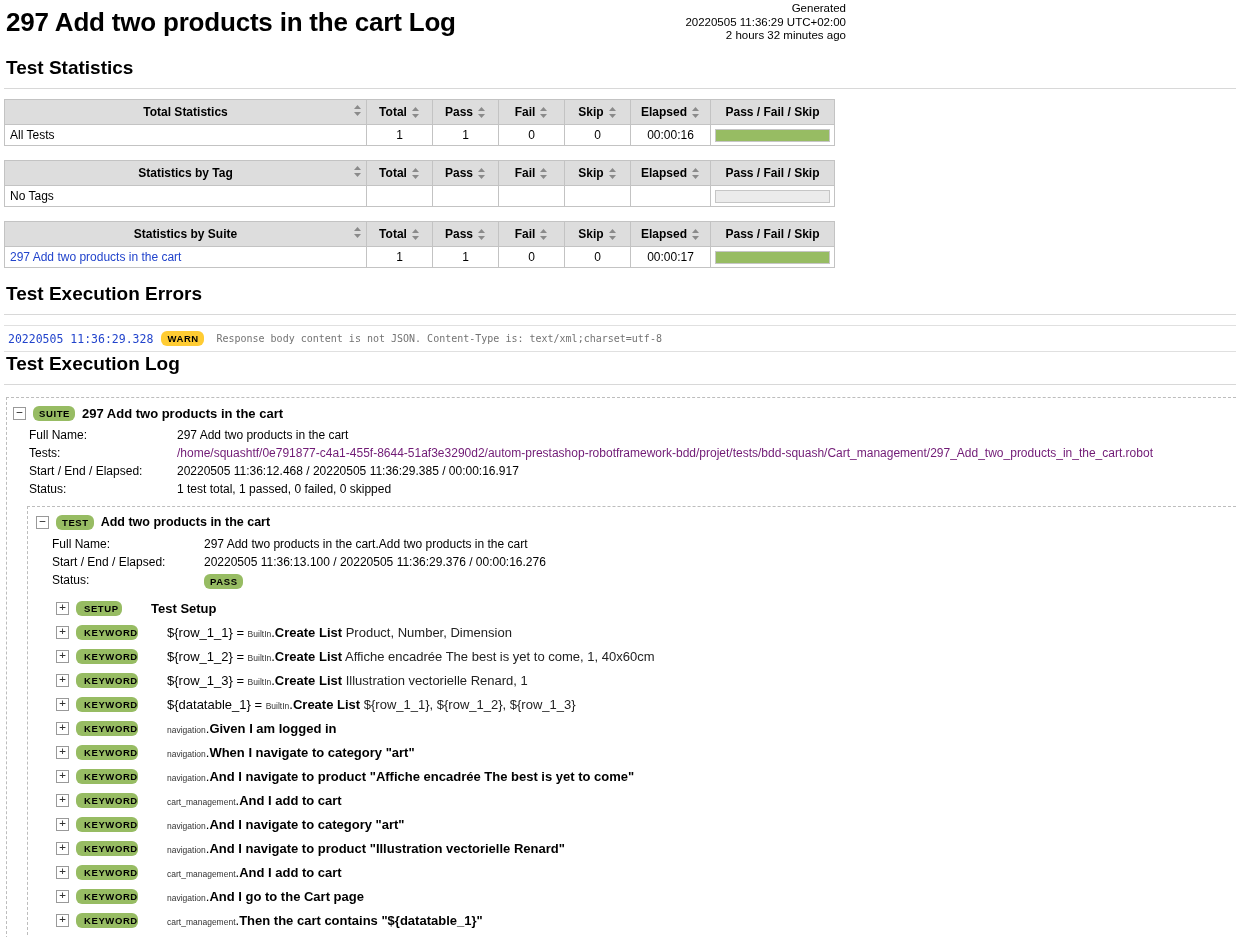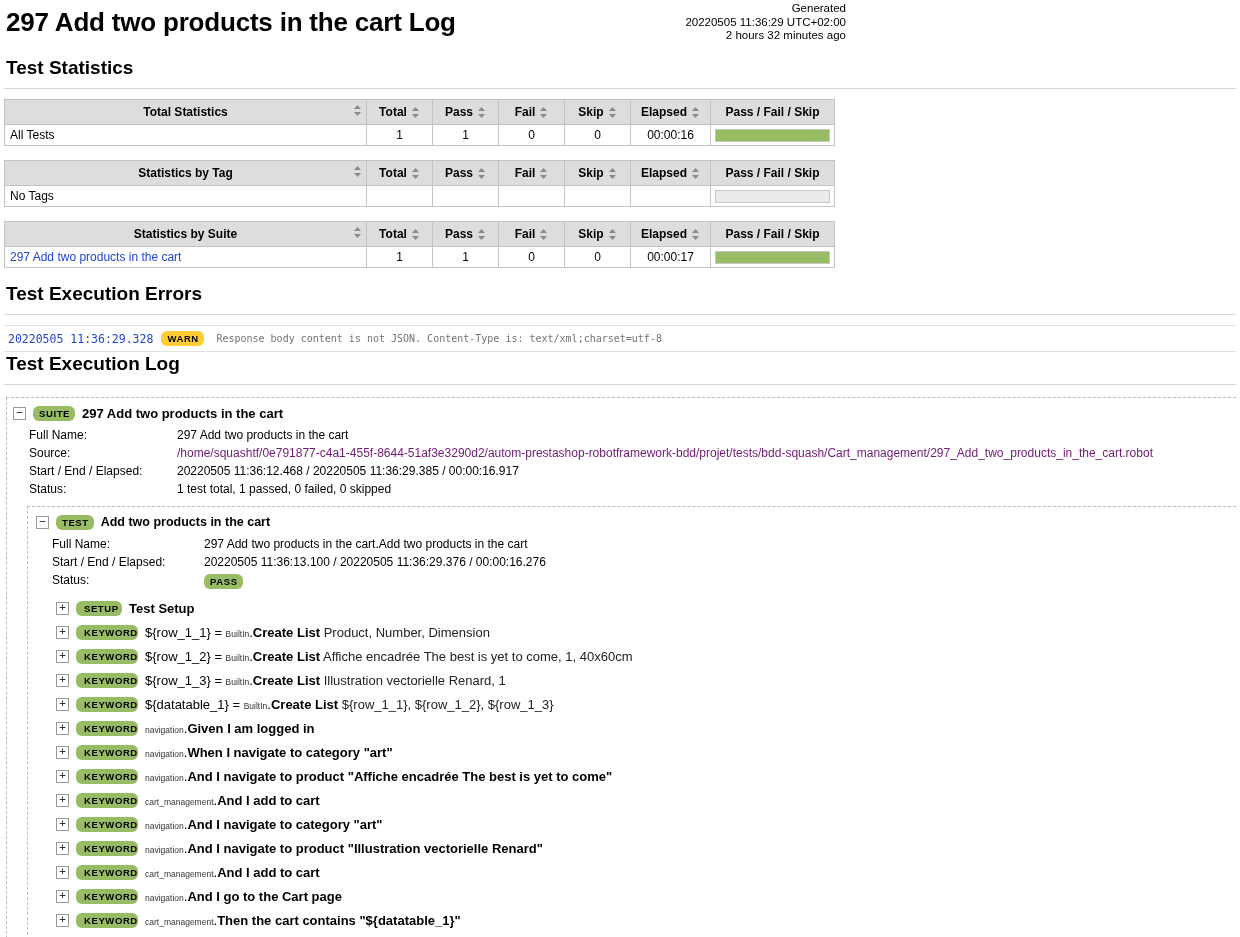--- a/index.html
+++ b/index.html
@@ -220,20 +220,21 @@
     width: 62px;
     flex: 0 0 62px;
     padding: 1px 8px;
   }
   .kw-row .badge.setup-badge { width: 46px; flex: 0 0 46px; }
   .kw-text {
     font-size: 13px;
     font-weight: bold;
     color: #000;
     white-space: nowrap;
+    margin-left: 22px;
   }
   .kw-text .lib {
     font-size: 8.5px;
     font-weight: normal;
     color: #333;
   }
   .kw-text .assign {
     font-weight: normal;
     color: #000;
   }
@@ -457,21 +458,21 @@
         <span class="node-title">297 Add two products in the cart</span>
       </div>
 
       <table class="metadata">
         <tbody id="suite-meta-body">
             <tr>
               <td class="meta-label">Full Name:</td>
               <td class="meta-value">297 Add two products in the cart</td>
             </tr>
             <tr>
-              <td class="meta-label">Source:</td>
+              <td class="meta-label">Tests:</td>
               <td class="meta-value"><a href="#">/home/squashtf/0e791877-c4a1-455f-8644-51af3e3290d2/autom-prestashop-robotframework-bdd/projet/tests/bdd-squash/Cart_management/297_Add_two_products_in_the_cart.robot</a></td>
             </tr>
             <tr>
               <td class="meta-label">Start / End / Elapsed:</td>
               <td class="meta-value">20220505 11:36:12.468 / 20220505 11:36:29.385 / 00:00:16.917</td>
             </tr>
             <tr>
               <td class="meta-label">Status:</td>
               <td class="meta-value">1 test total, 1 passed, 0 failed, 0 skipped</td>
             </tr>

